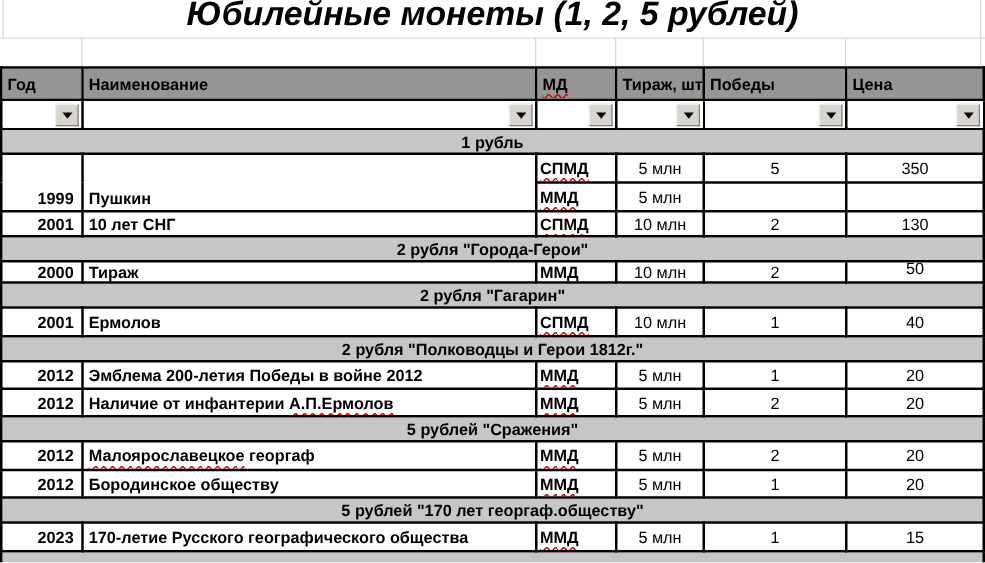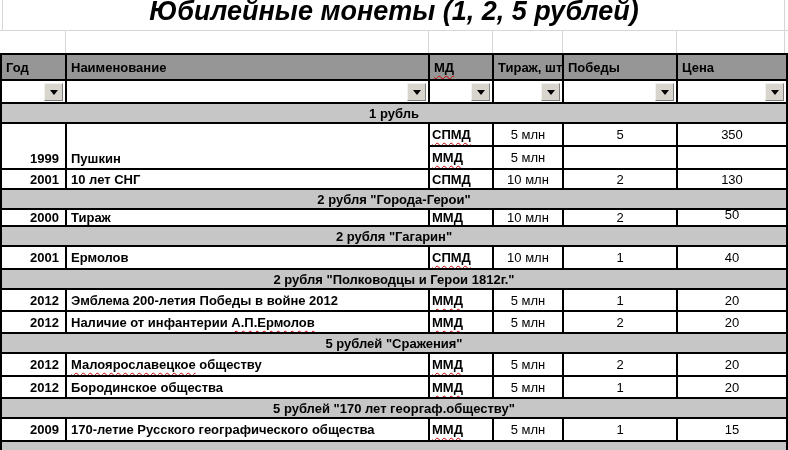--- a/index.html
+++ b/index.html
@@ -197,42 +197,42 @@
       <td class="num"><span>2</span></td>
       <td class="num"><span>20</span></td>
     </tr>
 
     <tr class="section" style="height:20px">
       <td colspan="6"><span>5 рублей "Сражения"</span></td>
     </tr>
 
     <tr class="data" style="height:23px">
       <td class="year"><span>2012</span></td>
-      <td class="name"><span class="misspell">Малоярославецкое</span><span> обществу</span></td>
+      <td class="name"><span class="misspell">Малоярославецкое</span><span> георгаф</span></td>
       <td class="mint"><span class="misspell">ММД</span></td>
       <td class="num"><span>5 млн</span></td>
       <td class="num"><span>2</span></td>
       <td class="num"><span>20</span></td>
     </tr>
 
     <tr class="data" style="height:22px">
       <td class="year"><span>2012</span></td>
-      <td class="name"><span>Бородинское общества</span></td>
+      <td class="name"><span>Бородинское обществу</span></td>
       <td class="mint"><span class="misspell">ММД</span></td>
       <td class="num"><span>5 млн</span></td>
       <td class="num"><span>1</span></td>
       <td class="num"><span>20</span></td>
     </tr>
 
     <tr class="section" style="height:20px">
       <td colspan="6"><span>5 рублей "170 лет георгаф.обществу"</span></td>
     </tr>
 
     <tr class="data" style="height:23px">
-      <td class="year"><span>2009</span></td>
+      <td class="year"><span>2023</span></td>
       <td class="name"><span>170-летие Русского географического общества</span></td>
       <td class="mint"><span class="misspell">ММД</span></td>
       <td class="num"><span>5 млн</span></td>
       <td class="num"><span>1</span></td>
       <td class="num"><span>15</span></td>
     </tr>
 
     <tr class="section" style="height:20px">
       <td colspan="6"></td>
     </tr>

